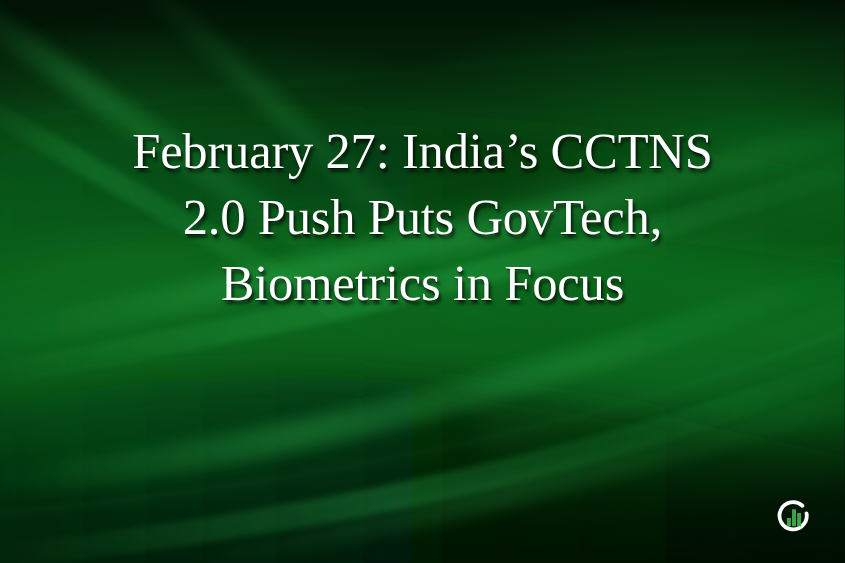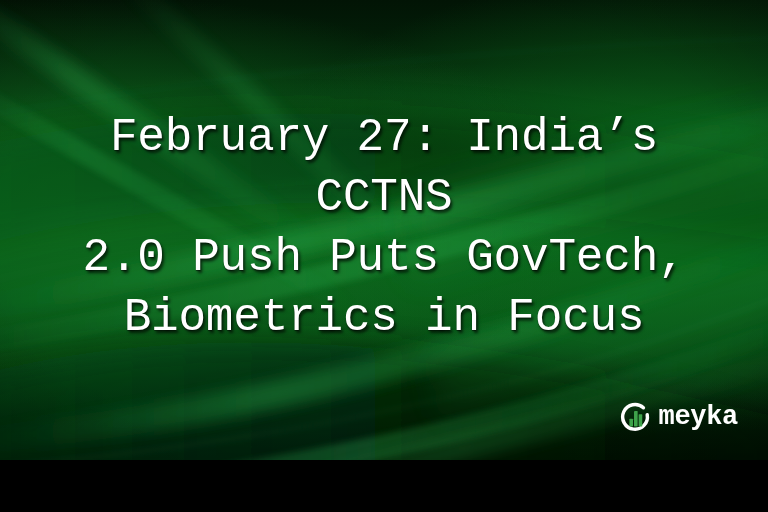--- a/index.html
+++ b/index.html
@@ -8,24 +8,24 @@
   html, body {
     width: 768px;
     height: 512px;
     overflow: hidden;
     background: #000;
   }
 
   #card {
     position: relative;
     width: 768px;
-    height: 460px;
+    height: 512px;
     overflow: hidden;
     background: #03200a;
-    font-family: Liberation Mono, monospace;
+    font-family: Liberation Serif, serif;
   }
 
   
   .bg-layer { position:absolute; inset:0; pointer-events:none; }
 
   .bg-base {
     background:
       radial-gradient(ellipse 700px 300px at 12% 46%, #0e6a1e 0%, rgba(14,106,30,0) 72%),
       radial-gradient(ellipse 620px 330px at 88% 44%, #0c6a1c 0%, rgba(12,106,28,0) 70%),
       radial-gradient(ellipse 900px 260px at 50% 56%, #0a5c18 0%, rgba(10,92,24,0) 75%),
@@ -148,16 +148,15 @@
 
   <div class="logo">
     <svg class="logo-mark" viewBox="0 0 40 40">
 
       <path d="M29.6,8.2 A15,15 0 1 0 34.2,16.6" fill="none" stroke="#ffffff" stroke-width="4.2" stroke-linecap="round"></path>
 
       <rect x="12.6" y="21.6" width="4.4" height="9.2" rx="0.6" fill="#3ea34a"></rect>
       <rect x="18.2" y="12.0" width="4.4" height="18.8" rx="0.6" fill="#3ea34a"></rect>
       <rect x="23.8" y="16.2" width="4.4" height="14.6" rx="0.6" fill="#3ea34a"></rect>
     </svg>
-    <span class="logo-text">meyka</span>
   </div>
 
 </div>
 
 </body></html>

